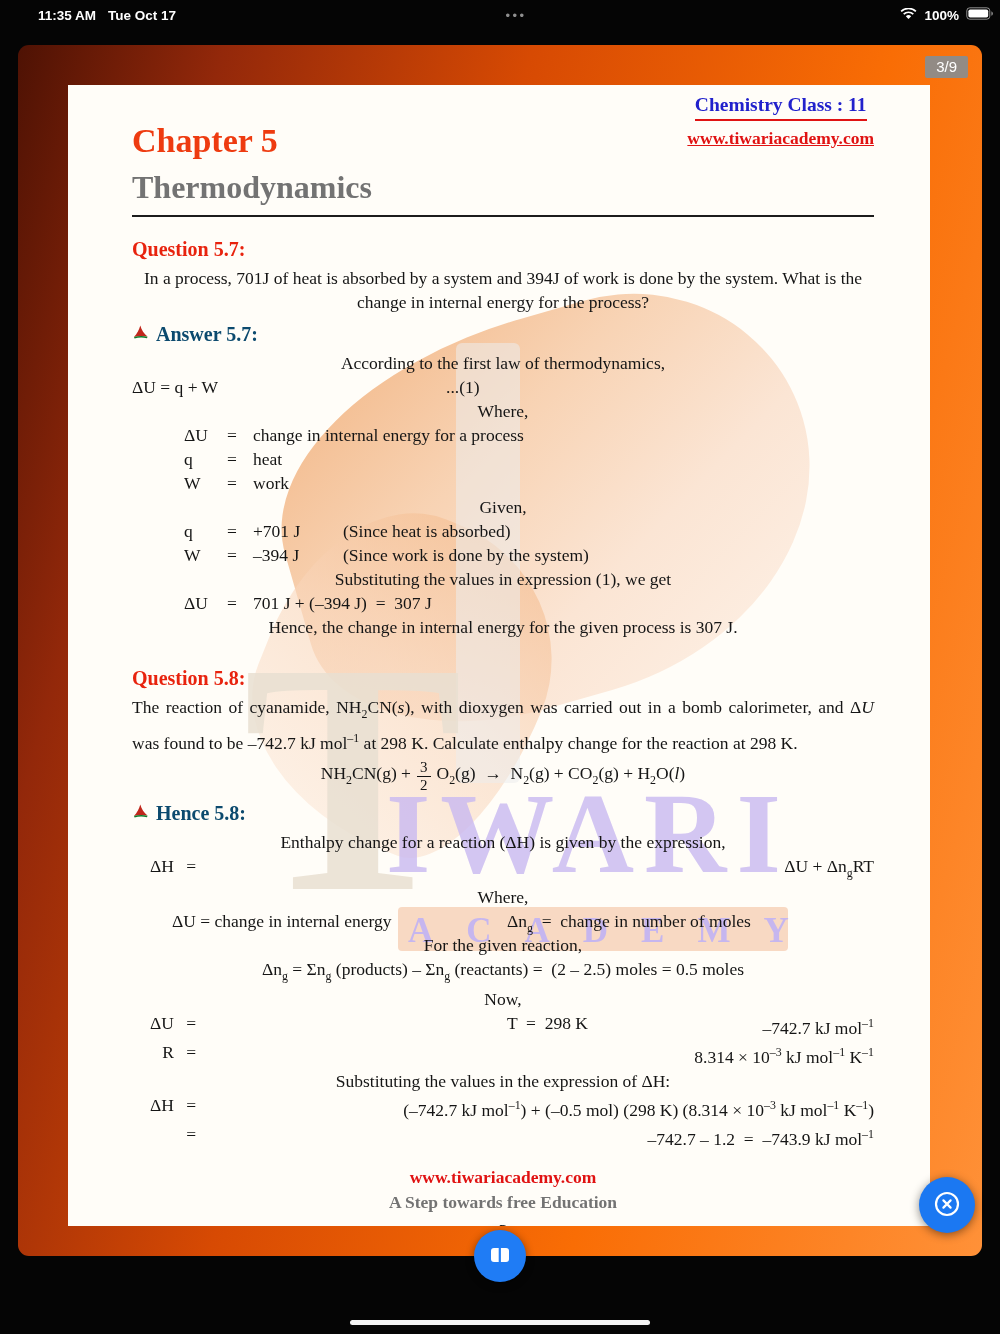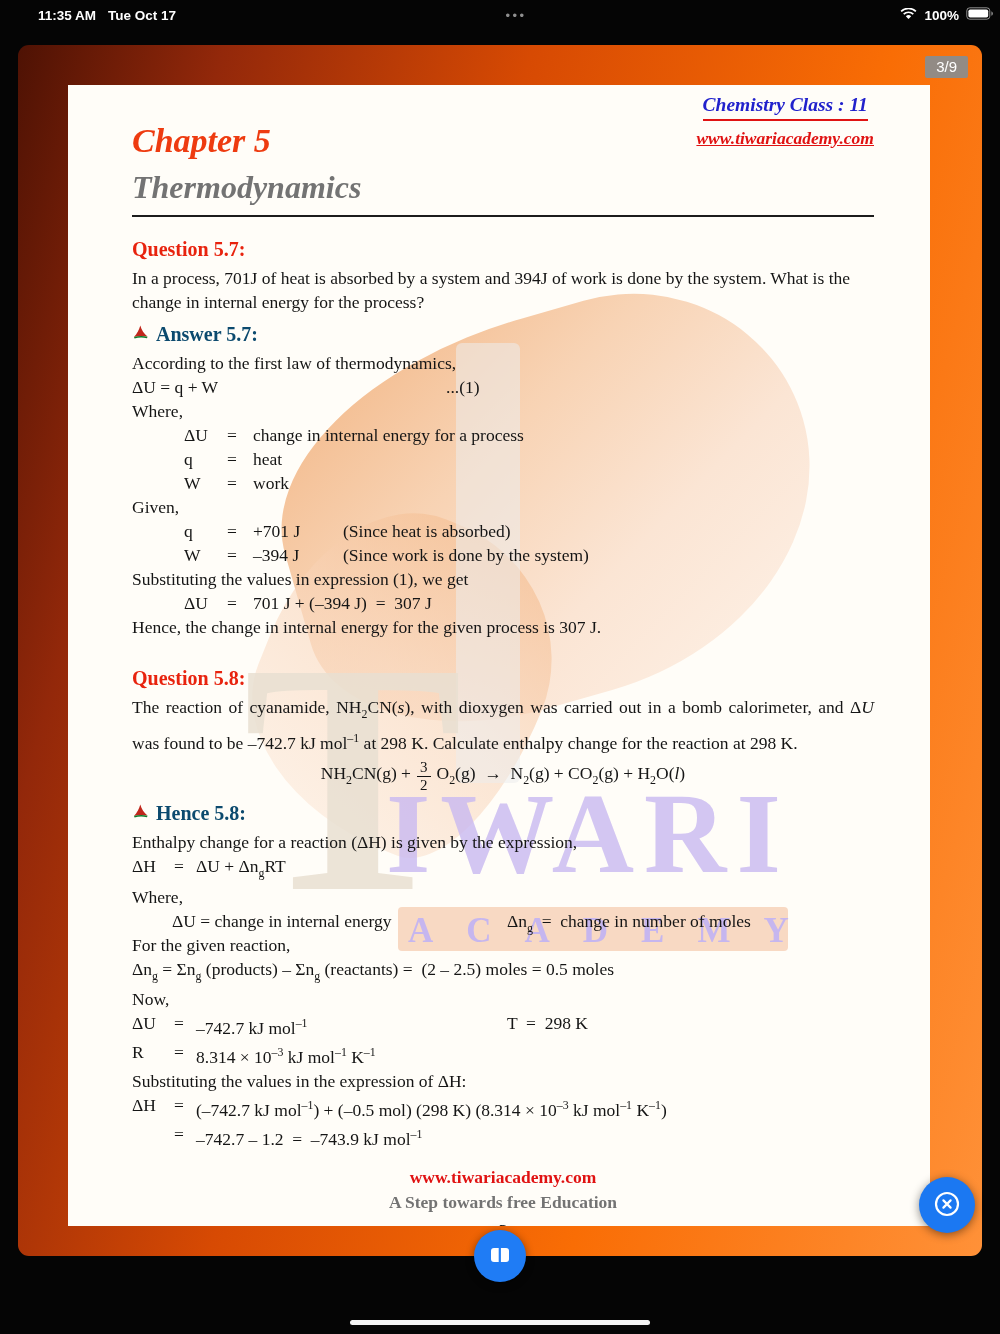--- a/index.html
+++ b/index.html
@@ -40,45 +40,45 @@
   .wm-word { position:absolute; left:318px; top:684px; font-size:114px; font-weight:bold; letter-spacing:10px;
     color:#c9b9f1; opacity:.8; line-height:1;margin-top:8px; }
   .wm-academy { position:absolute; left:340px; top:824px; font-size:35px; font-weight:bold; letter-spacing:33px;
     color:#c6b6ef; line-height:44px; }
 
   
   .content { position:relative; z-index:1; padding:6px 56px 0 64px; font-size:17.5px; line-height:24px; color:#151515; }
   .keep-sp { white-space:pre-wrap; }
   sub { font-size:68%; } sup { font-size:68%; }
 
-  .doc-header { position:relative; height:124px;font-style:italic; }
+  .doc-header { position:relative; height:124px; }
   .header-right { position:absolute; top:2px; right:0; text-align:center; }
   .class-line { display:inline-block; color:#2121cc; font-weight:bold; font-size:19.5px;
     padding-bottom:2px; border-bottom:2.5px solid #e01313; }
   .site-line { display:block; color:#e01212; font-weight:bold; font-size:17.5px; margin-top:5px;
     text-decoration:underline; cursor:pointer; }
   .chapter { position:absolute; left:0; top:33px; font-size:34px; line-height:1; font-weight:bold; color:#ee3b10; }
   .doc-title { position:absolute; left:0; top:80px; font-size:32px; line-height:1; font-weight:bold; color:#737373; }
   .rule { border-top:2px solid #1c1c1c; }
 
   .q-head { font-size:20px; font-weight:bold; color:#e8230e; margin:20px 0 5px; }
   .q-head.second { margin-top:27px; }
-  .body-text { margin:0; }
+  .body-text { margin:0;text-align:center; }
   .just { text-align:justify; }
 
   .a-head { display:flex; align-items:center; gap:7px; margin:8px 0 5px; }
   .a-head-text { font-size:20px; font-weight:bold; color:#0c4a6e; }
 
   .eq-row { position:relative; }
   .eq-ref { position:absolute; left:314px; top:0; }
 
   .def-row { display:grid; grid-template-columns:43px 26px 1fr; padding-left:52px; }
   .def-row.given { grid-template-columns:43px 26px 90px 1fr; }
 
-  .frow { position:relative; display:grid; grid-template-columns:42px 22px 1fr; }
+  .frow { position:relative; display:grid; grid-template-columns:42px 22px 1fr;text-align:right; }
   .two-col { position:relative; }
   .pl40 { padding-left:40px; }
   .tc-right { position:absolute; left:375px; top:0; }
 
   .chem-eq { display:flex; justify-content:center; align-items:center; gap:6px; margin:5px 0 7px; }
   .frac { display:inline-flex; flex-direction:column; align-items:center; font-size:15px; line-height:1.1; }
   .frac .den { border-top:1.3px solid #111; padding:0 3px; }
 
   .page-footer { text-align:center; margin-top:15px; line-height:23px; }
   .f-site { display:block; color:#e01212; font-weight:bold; text-decoration:none; cursor:pointer; }

